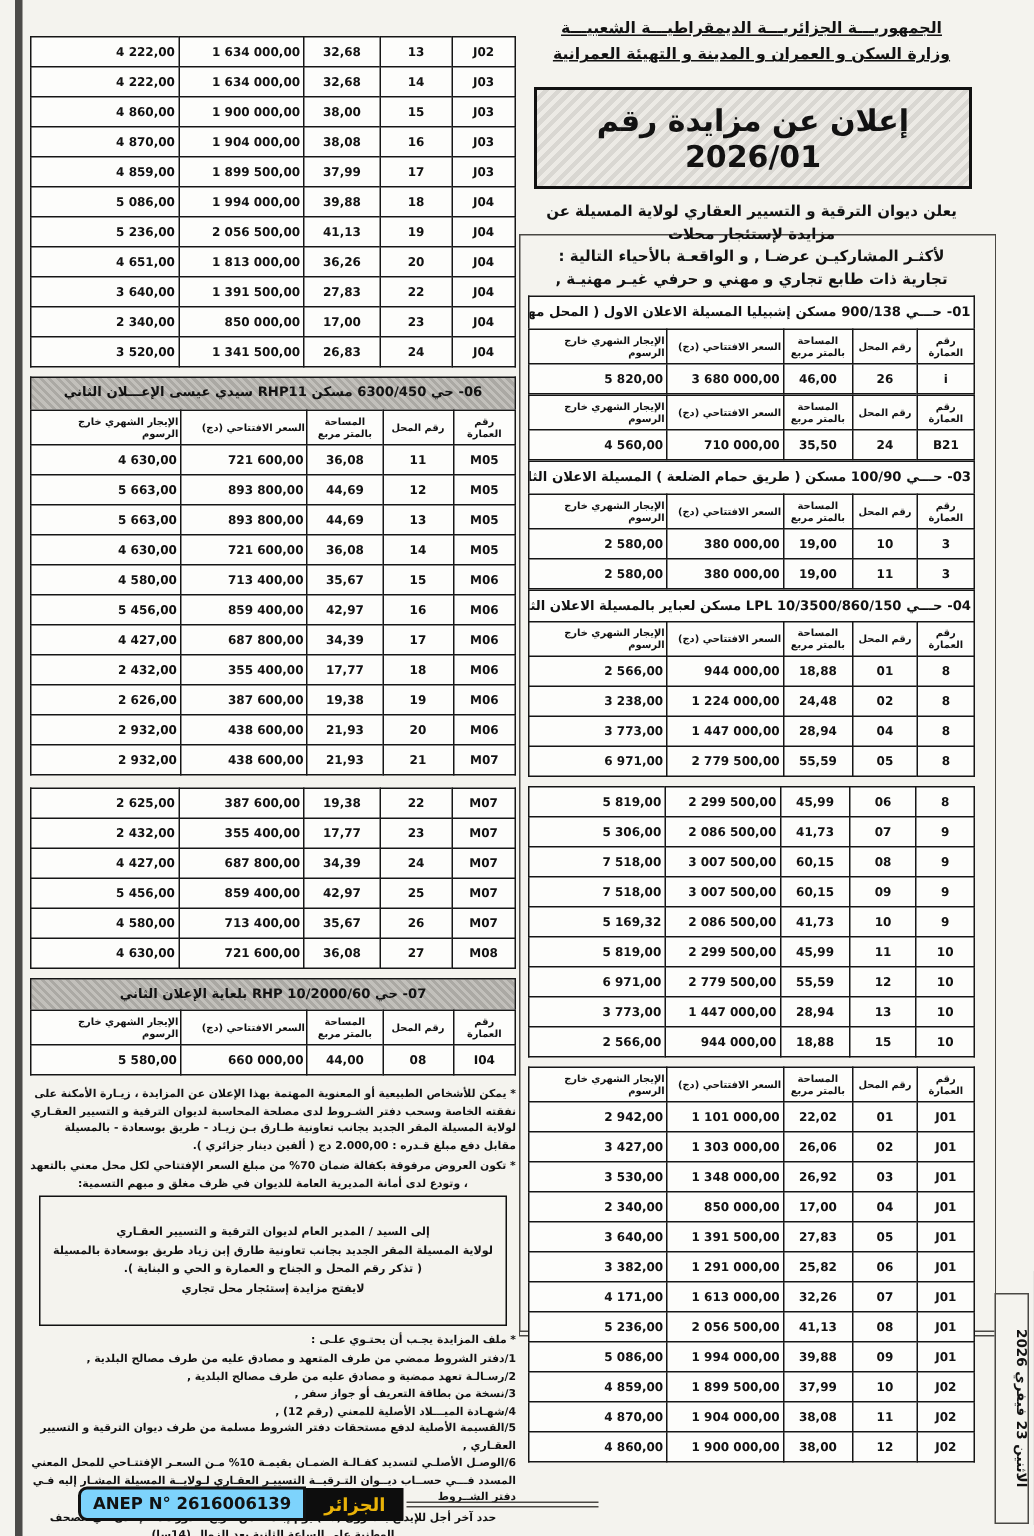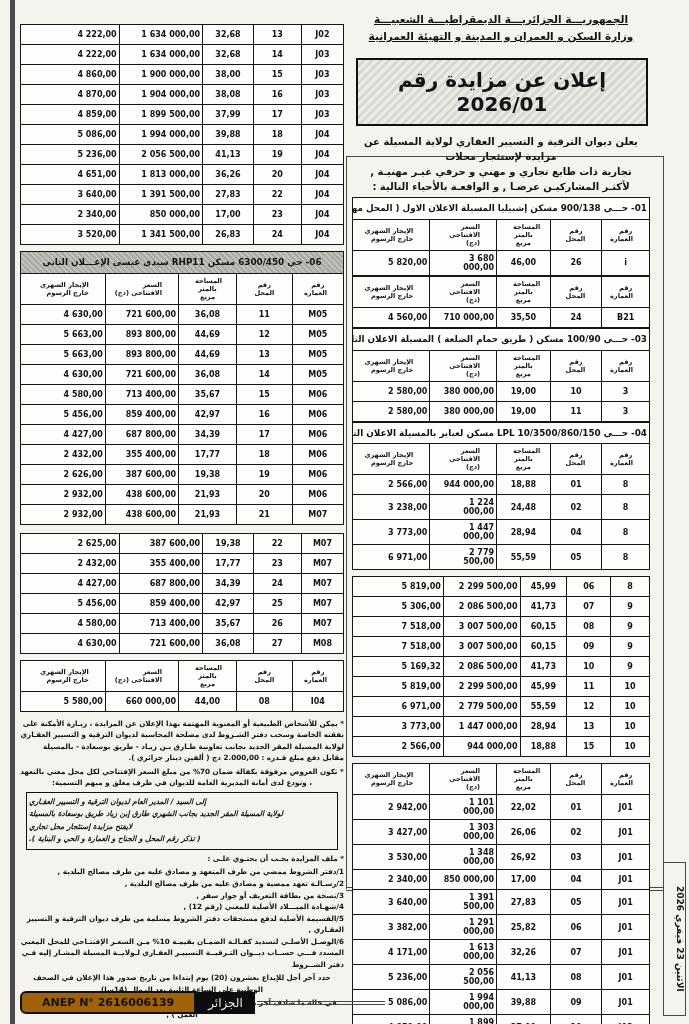--- a/index.html
+++ b/index.html
@@ -33,60 +33,60 @@
 
   .sec-title{
     border:1.5px solid #161616;border-bottom:none;background:#fdfdfb;
     font-size:8.8px;font-weight:bold;text-align:center;padding:5px 2px;line-height:1.2;
     white-space:nowrap;overflow:hidden;
   }
   .sec-title.noisy{background:repeating-linear-gradient(45deg,#c2c0bb 0 2px,#aba9a4 2px 4px);}
   table.lots{width:100%;border-collapse:collapse;table-layout:fixed;background:#fdfdfb;}
   table.lots,
   table.lots th, table.lots td{border:1.4px solid #161616;}
-  table.lots th{font-size:6.6px;font-weight:bold;text-align:center;padding:3px 16px;}
+  table.lots th{font-size:6.6px;font-weight:bold;text-align:center;padding:3px 1px;}
   table.lots td{font-size:8px;font-weight:bold;padding:3px 2px;height:13px;}
   table.lots .c0{width:13%;text-align:center;}
   table.lots .c1{width:15%;text-align:center;}
   table.lots .c2{width:16%;text-align:center;direction:ltr;}
   table.lots .c3{width:26%;text-align:right;direction:ltr;padding-left:6px;}
   table.lots .c4{width:30%;text-align:right;direction:ltr;padding-left:10px;}
   .gap6{height:6px;} .gap8{height:8px;}
 
   
   .notes{margin-top:6px;font-size:7.2px;font-weight:bold;line-height:1.6;text-align:right;}
   .notes .p{margin:2px 0;}
-  .addr-box{border:1.6px solid #111;margin:3px 6px;padding:3px 2px;text-align:left;font-size:7.4px;line-height:1.7;font-style:italic;}
+  .addr-box{border:1.6px solid #111;margin:3px 6px;padding:17px 2px;text-align:center;font-size:7.4px;line-height:1.7;}
   .centered{text-align:center;}
 
   
   .anep{position:absolute;left:20px;bottom:10px;display:flex;align-items:center;direction:ltr;}
-  .anep-num{border:2px solid #111;border-radius:6px 0 0 6px;padding:3px 20px;font-size:11px;font-weight:bold;background:#a16207;white-space:nowrap;}
-  .anep-logo{background:#0d0d0d;color:#e5e5e5;padding:4px 12px;font-size:12px;font-weight:normal;}
+  .anep-num{border:2px solid #111;border-radius:6px 0 0 6px;padding:3px 8px;font-size:11px;font-weight:bold;background:#7dd3fc;white-space:nowrap;margin-left:32px;}
+  .anep-logo{background:#0d0d0d;color:#eab308;padding:4px 12px;font-size:12px;font-weight:bold;}
   .anep-rule{width:128px;border-top:4px double #4a4844;margin-left:2px;}
 </style>
 </head>
 <body>
 
 <div class="page">
 
   <div class="edge-left"></div>
   <div class="right-frame"></div>
   <div class="date-strip">الاثنين 23 فيفري 2026</div>
 
   <div class="col col-right">
     <div class="gov-line">الجمهوريـــة الجزائريـــة الديمقراطيـــة الشعبيـــة</div>
     <div class="gov-line">وزارة السكن و العمران و المدينة و التهيئة العمرانية</div>
 
     <div class="main-title">إعلان عن مزايدة رقم 2026/01</div>
 
     <div class="intro">
         <div>يعلن ديوان الترقية و التسيير العقاري لولاية المسيلة عن مزايدة لإستئجار محلات</div>
+        <div>لأكثـر المشاركيـن عرضـا , و الواقعـة بالأحياء التالية :</div>
         <div>تجارية ذات طابع تجاري و مهني و حرفي غيـر مهنيـة ,</div>
-        <div>لأكثـر المشاركيـن عرضـا , و الواقعـة بالأحياء التالية :</div>
       </div>
 
     <div class="section">
       <div class="sec-title">01- حـــي 900/138 مسكن إشبيليا المسيلة    الاعلان الاول ( المحل مهيـــىء )</div>
       <table class="lots">
         <thead>
             <tr>
               <th class="c0">رقم العمارة</th>
               <th class="c1">رقم المحل</th>
               <th class="c2">المساحة بالمتر مربع</th>
@@ -597,20 +597,21 @@
             <td class="c1">27</td>
             <td class="c2">36,08</td>
             <td class="c3">721 600,00</td>
             <td class="c4">4 630,00</td>
           </tr>
         </tbody>
     </table>
 
     <div class="gap6"></div>
     <div class="section">
+      <div class="sec-title noisy">07- حي RHP 10/2000/60 بلعاية    الإعلان الثاني</div>
       <table class="lots">
         <thead>
             <tr>
               <th class="c0">رقم العمارة</th>
               <th class="c1">رقم المحل</th>
               <th class="c2">المساحة بالمتر مربع</th>
               <th class="c3">السعر الافتتاحي (دج)</th>
               <th class="c4">الإيجار الشهري خارج الرسوم</th>
             </tr>
           </thead>
@@ -624,23 +625,23 @@
             </tr>
           </tbody>
       </table>
     </div>
 
     <div class="notes">
       <div class="p">* يمكن للأشخاص الطبيعية أو المعنوية المهتمة بهذا الإعلان عن المزايدة ، زيـارة الأمكنة على نفقته الخاصة وسحب دفتر الشـروط لدى مصلحة المحاسبة لديوان الترقية و التسيير العقـاري لولاية المسيلة المقر الجديد بجانب تعاونية طـارق بـن زيـاد - طريق بوسعادة - بالمسيلة مقابل دفع مبلغ قـدره : 2.000,00 دج ( ألفين دينار جزائري ).</div>
       <div class="p centered">* تكون العروض مرفوقة بكفالة ضمان 70% من مبلغ السعر الإفتتاحي لكل محل معني بالتعهد ، وتودع لدى أمانة المديرية العامة للديوان في ظرف مغلق و مبهم التسمية:</div>
       <div class="addr-box">
           <div>إلى السيد / المدير العام لديوان الترقية و التسيير العقـاري</div>
-          <div>لولاية المسيلة المقر الجديد بجانب الشهري طارق إبن زياد طريق بوسعادة بالمسيلة</div>
+          <div>لولاية المسيلة المقر الجديد بجانب تعاونية طارق إبن زياد طريق بوسعادة بالمسيلة</div>
+          <div>( تذكر رقم المحل و الجناح و العمارة و الحي و البناية ).</div>
           <div>لايفتح مزايدة  إستئجار محل تجاري</div>
-          <div>( تذكر رقم المحل و الجناح و العمارة و الحي و البناية ).</div>
         </div>
       <div class="p">* ملف المزايدة يجـب أن يحتـوي علـى :</div>
       <div>
           <div>1/دفتر الشروط ممضي من طرف المتعهد و مصادق عليه من طرف مصالح البلدية ,</div>
           <div>2/رسـالـة تعهد ممضية و مصادق عليه من طرف مصالح البلدية ,</div>
           <div>3/نسخة من بطاقة التعريف أو جواز سفر ,</div>
           <div>4/شهـادة الميـــلاد الأصلية للمعني (رقم 12) ,</div>
           <div>5/القسيمة الأصلية لدفع مستحقات دفتر الشروط مسلمة من طرف ديوان الترقية و التسيير العقـاري ,</div>
           <div>6/الوصـل الأصلـي لتسديد كفـالـة الضمـان بقيمـة 10% مـن السعـر الإفتتـاحي للمحل المعني المسدد فـــي حســاب ديــوان التـرقيــة التسييـر العقـاري لـولايــة المسيلة المشـار إليه فـي دفتر الشــروط</div>
         </div>

